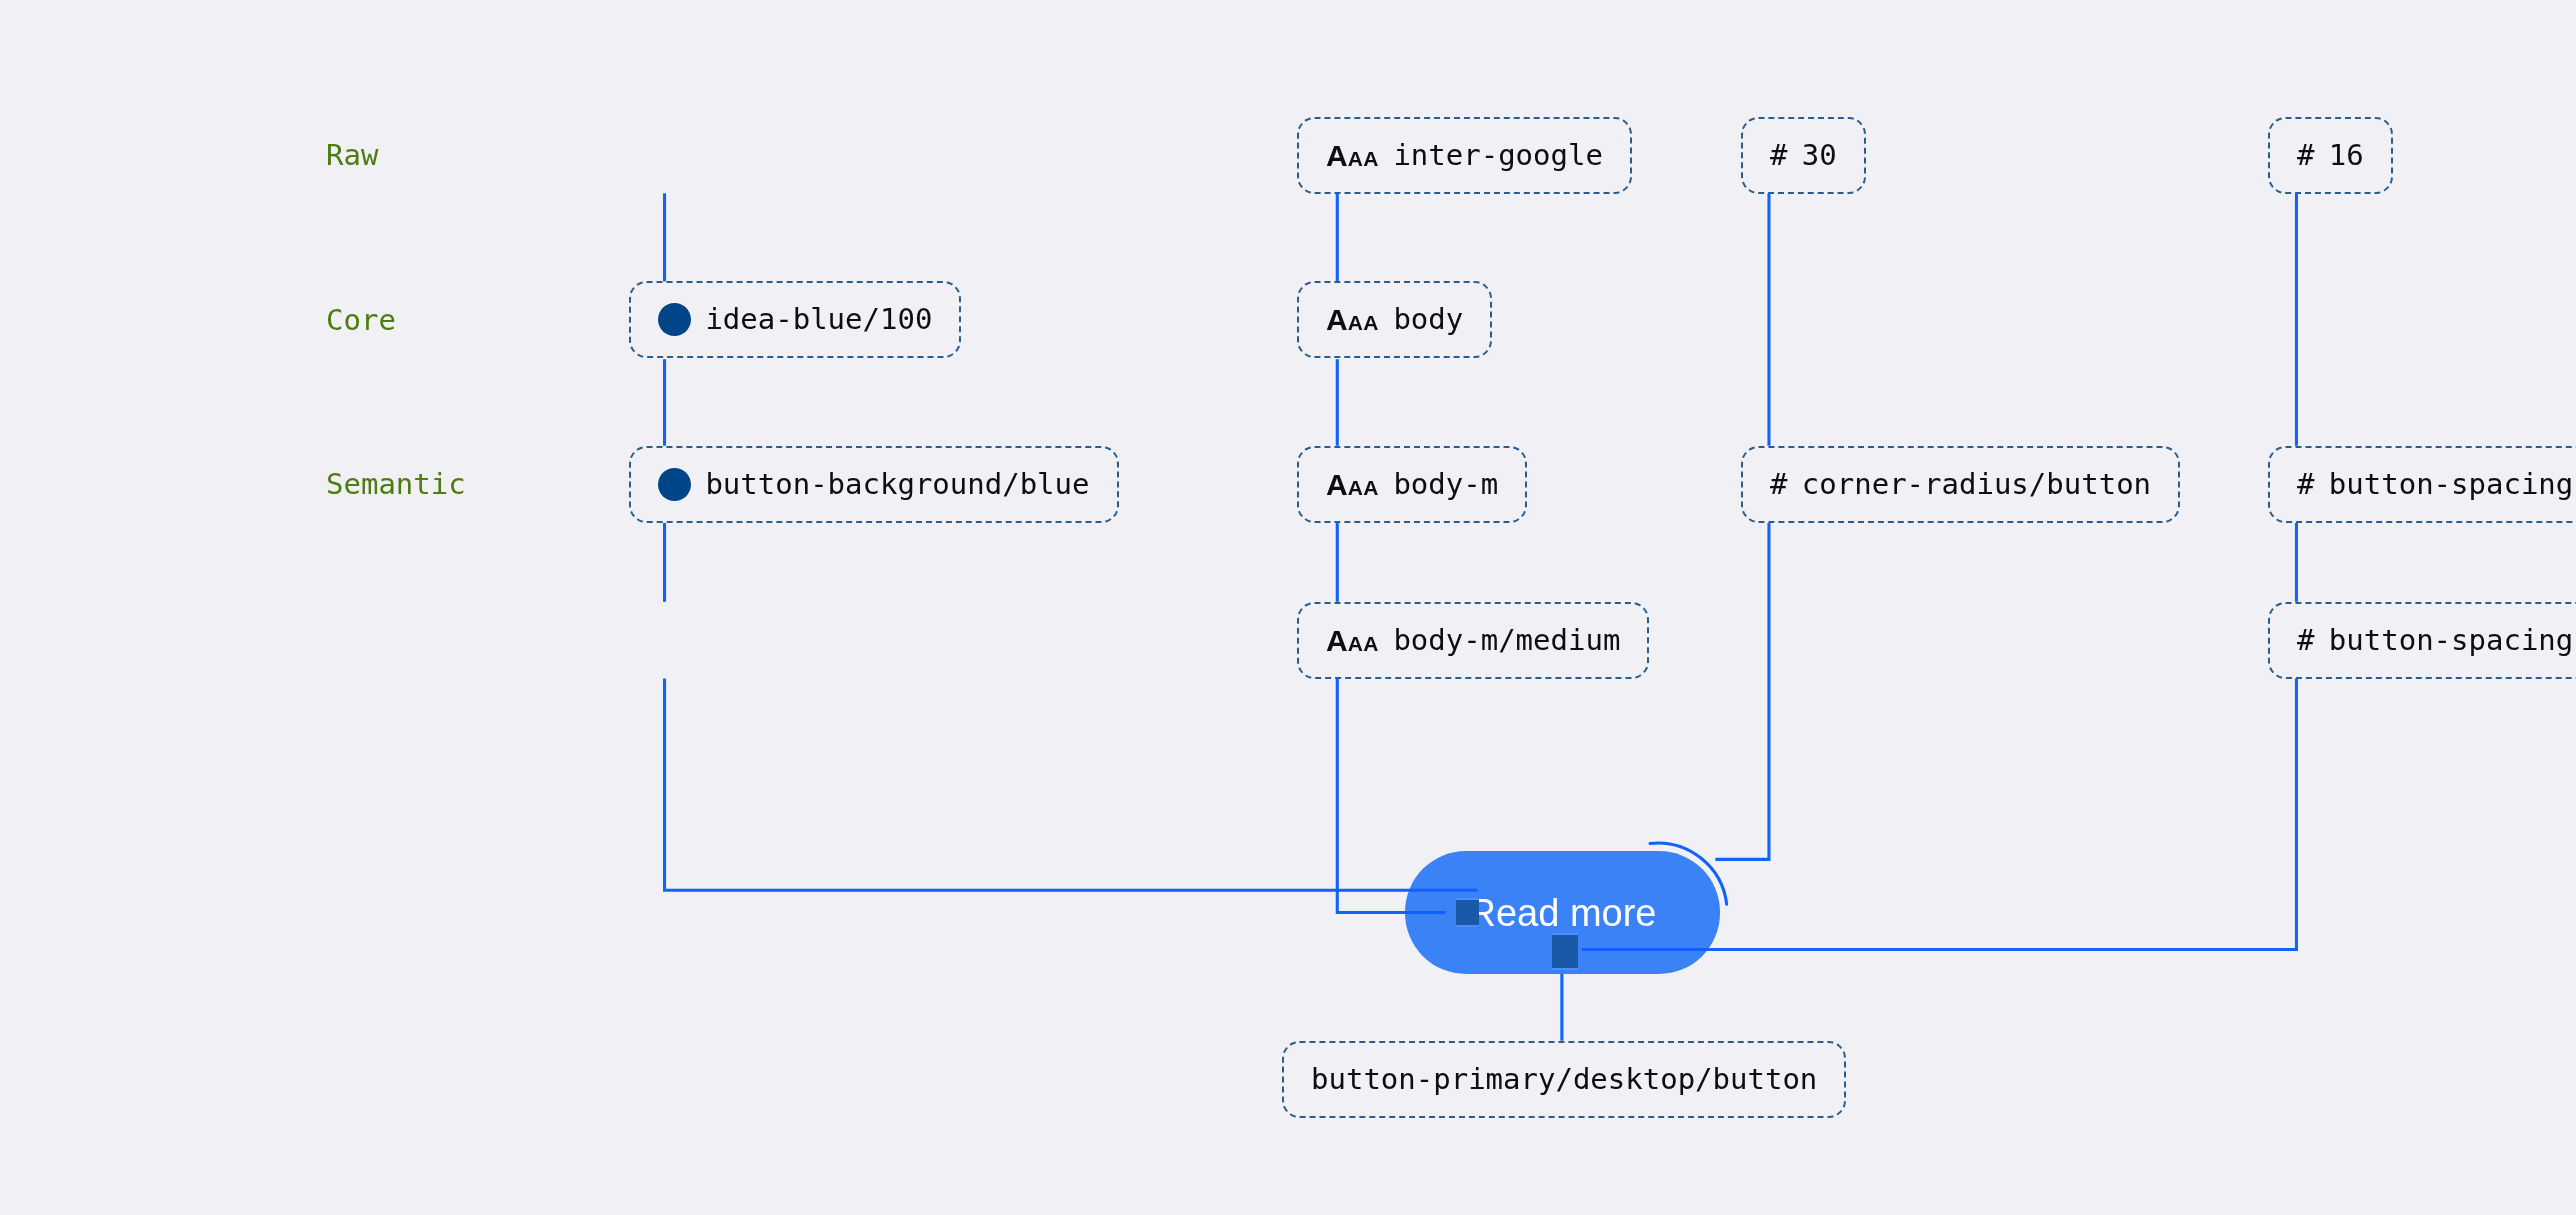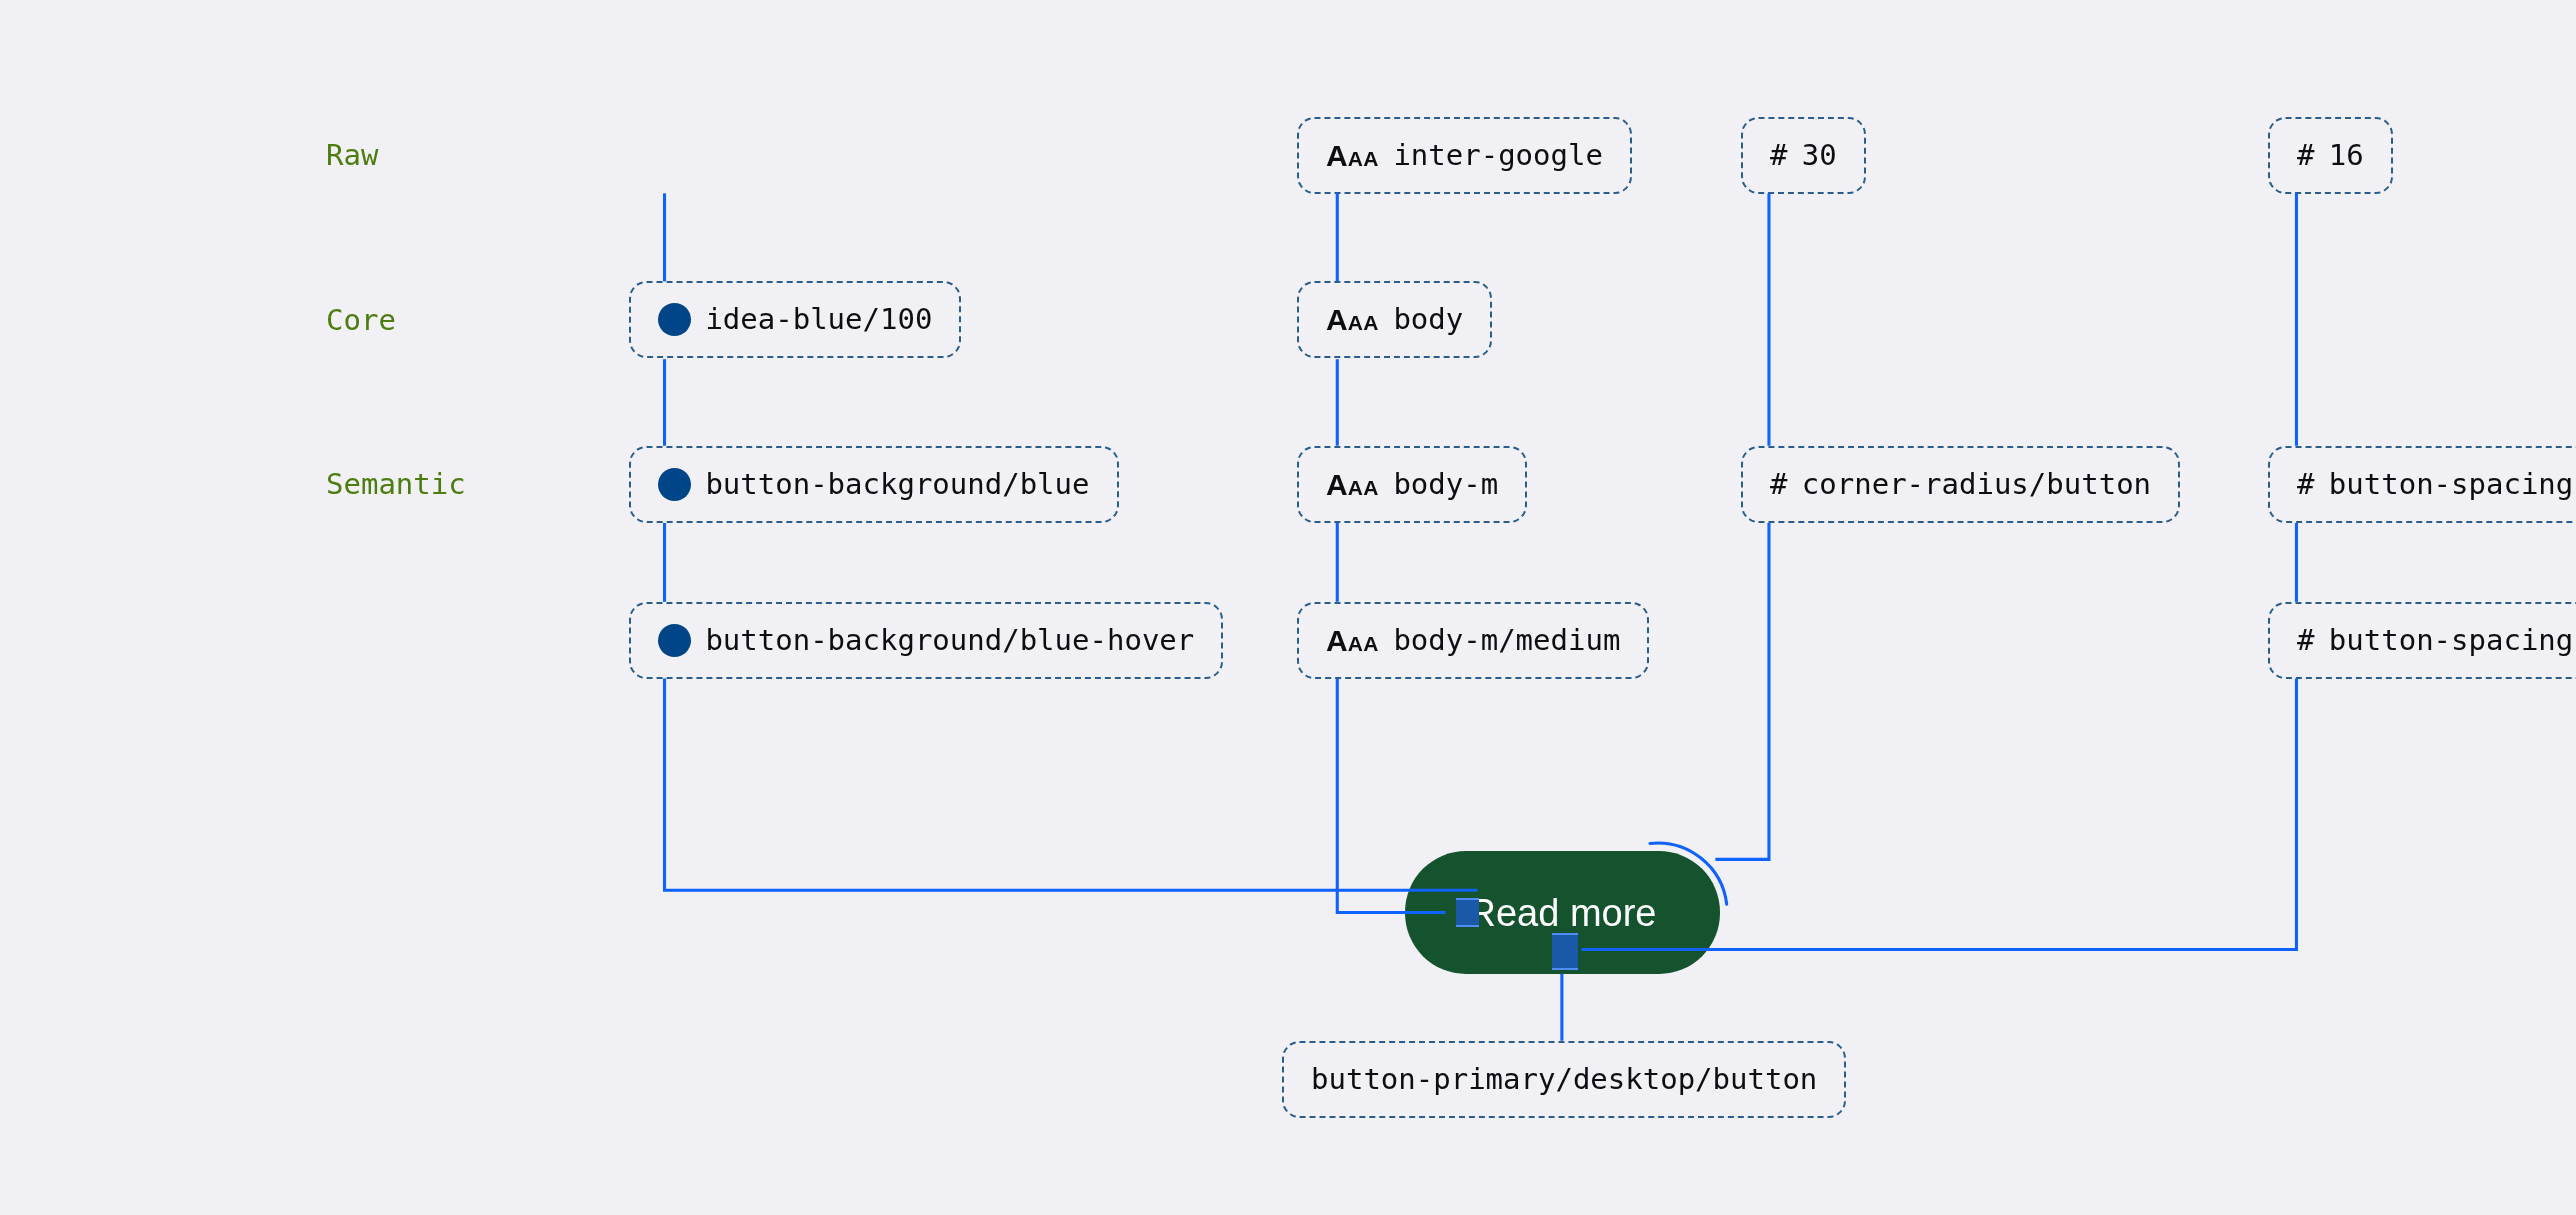--- a/index.html
+++ b/index.html
@@ -47,21 +47,21 @@
     color:#0c0e12;
   }
   .a-big{font-size:30px;line-height:1;}
   .a-small{font-size:21px;line-height:1;letter-spacing:0.5px;}
   .hash{font:500 29px/1 "DejaVu Sans Mono",monospace;}
   .pill-button{
     position:absolute;
     left:1405px;top:851px;
     width:315px;height:123px;
     border-radius:61px;
-    background:#14532d;
+    background:#3b82f6;
     border:none;
     display:flex;align-items:center;justify-content:center;
     font:500 38px/1 "Liberation Sans",sans-serif;
     color:#ffffff;
     cursor:pointer;
     z-index:2;
     text-align:center;
   }
   .pad-indicator{
     position:absolute;
@@ -88,24 +88,20 @@
   <div class="row-label" style="top:306px">Core</div>
   <div class="row-label" style="top:470px">Semantic</div>
 
   <div class="chip" style="left:629px;top:281px">
     <span class="dot"></span>
     <span>idea-blue/100</span>
   </div>
   <div class="chip" style="left:629px;top:446px">
     <span class="dot"></span>
     <span>button-background/blue</span>
-  </div>
-  <div class="chip" style="left:629px;top:602px">
-    <span class="dot"></span>
-    <span>button-background/blue-hover</span>
   </div>
 
   <div class="chip" style="left:1297px;top:117px">
     <span class="aaa">
         <span class="a-big">A</span>
         <span class="a-small">AA</span>
       </span>
     <span>inter-google</span>
   </div>
   <div class="chip" style="left:1297px;top:281px">

